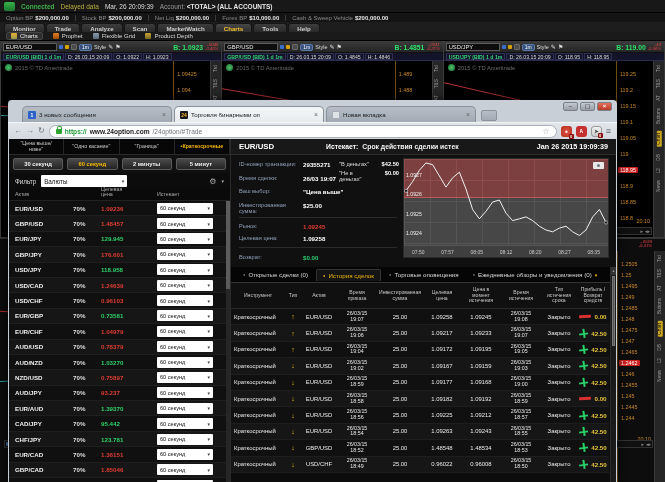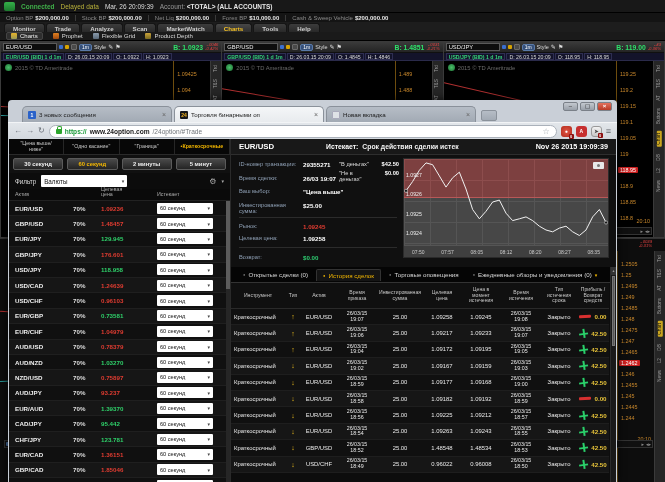--- a/index.html
+++ b/index.html
@@ -740,21 +740,21 @@
         <div class="lp-sb">
             <div class="thumb"></div>
           </div>
       </div>
 
       <div class="rp">
         <div class="rp-head">
           <span class="pair">EUR/USD</span>
           <span class="exp-lbl">Истекает:</span>
           <span class="exp-st">Срок действия сделки истек</span>
-          <span class="hd-dt">Nov 26 2015  19:09:39</span>
+          <span class="hd-dt">Jan 26 2015  19:09:39</span>
         </div>
         <div class="rp-detail">
           <div class="fields">
               <div class="fld">
                 <span class="flbl">ID-номер транзакции:</span>
                 <span class="fval">29355271</span>
               </div>
               <div class="fld">
                 <span class="flbl">Время сделки:</span>
                 <span class="fval">26/03 19:07</span>

